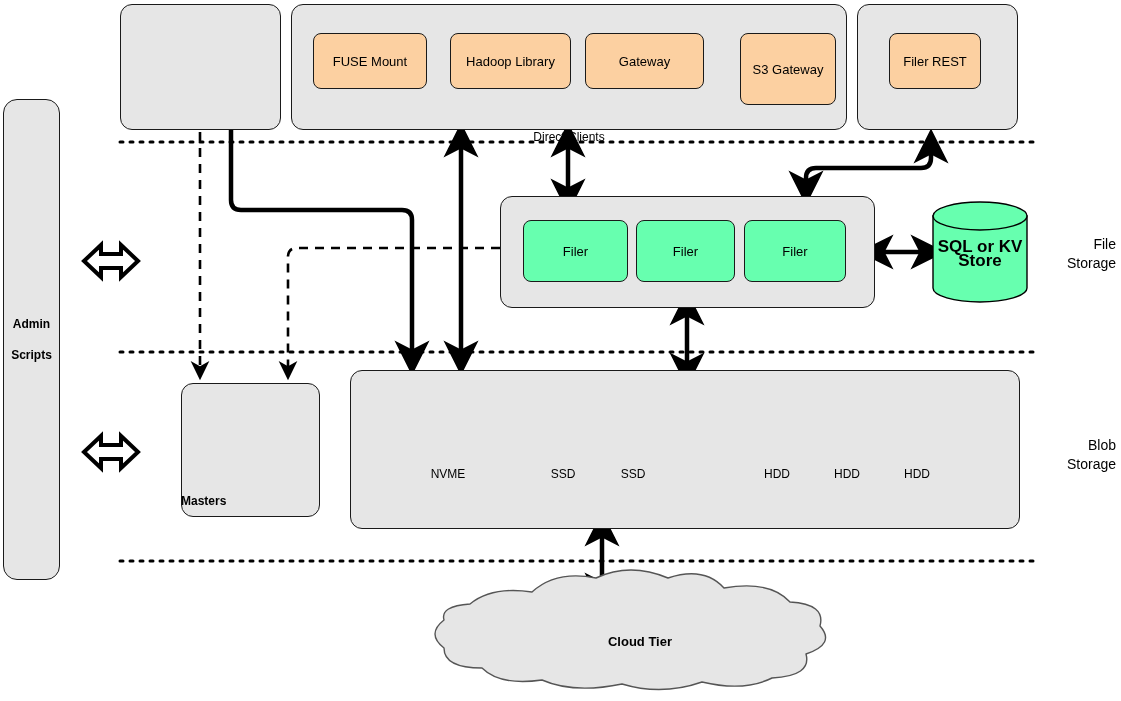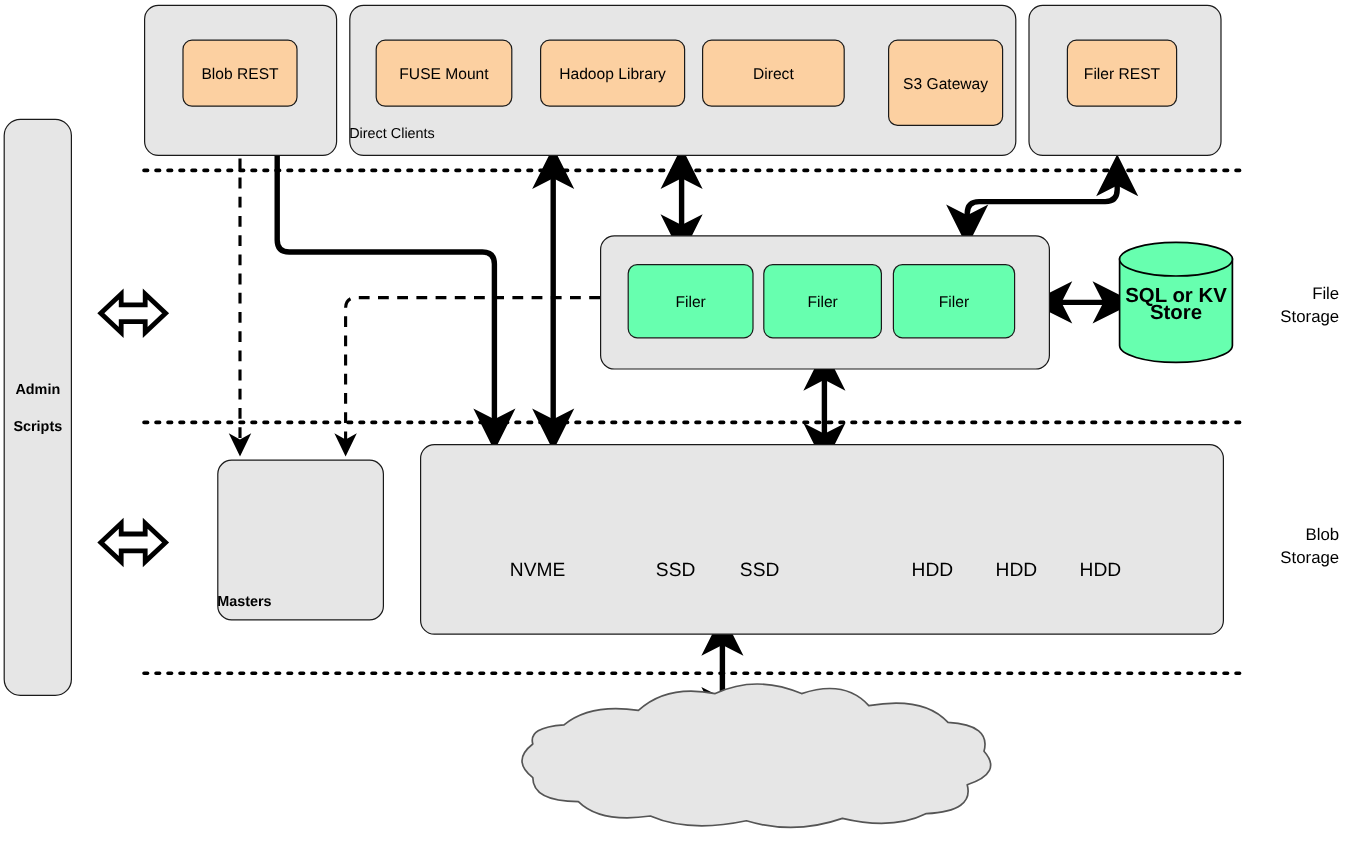--- a/index.html
+++ b/index.html
@@ -60,40 +60,42 @@
     position: absolute;
     font-size: 14px;
     line-height: 19px;
     color: #000;
     text-align: right;
   }
   .group-caption {
     position: absolute;
     font-size: 12px;
     color: #000;
+    text-align: center;
+    margin-top: 26px;
   }
   .node-caption {
     position: absolute;
     font-size: 12px;
     font-weight: bold;
     color: #000;
     text-align: left;
     width: 100%;
   }
   .svg-layer {
     position: absolute;
     left: 0;
     top: 0;
     width: 1121px;
     height: 701px;
     pointer-events: none;
   }
   .cyl-label {
     position: absolute;
-    font-size: 16px;
+    font-size: 12px;
     color: #000;
     text-align: center;
     width: 100%;
     pointer-events: none;
   }
   .cloud-label {
     position: absolute;
     font-size: 13px;
     font-weight: bold;
     color: #000;
@@ -222,26 +224,25 @@
              Q440,606 470,604 Z" fill="#e6e6e6" stroke="#555" stroke-width="1.4" stroke-linejoin="round"></path>
   </svg>
 
   <div class="node group" style="left:3px; top:99px; width:57px; height:481px; border-radius:14px;
               flex-direction:column; gap:16px;">
     <span class="panel-label">Admin</span>
     <span class="panel-label">Scripts</span>
   </div>
 
   <div class="node group" style="left:120px; top:4px; width:161px; height:126px;"></div>
-  <div class="node box-orange" style="left:152px; top:33px; width:96px; height:56px;">Blob REST</div>
 
   <div class="node group" style="left:291px; top:4px; width:556px; height:126px;"></div>
   <div class="node box-orange" style="left:313px; top:33px; width:114px; height:56px;">FUSE Mount</div>
   <div class="node box-orange" style="left:450px; top:33px; width:121px; height:56px;">Hadoop Library</div>
-  <div class="node box-orange" style="left:585px; top:33px; width:119px; height:56px;">Direct</div>
+  <div class="node box-orange" style="left:585px; top:33px; width:119px; height:56px;">Gateway</div>
   <div class="node box-orange" style="left:740px; top:33px; width:96px; height:72px;">S3 Gateway</div>
   <div class="group-caption" style="left:291px; top:104px; width:556px;">Direct Clients</div>
 
   <div class="node group" style="left:857px; top:4px; width:161px; height:126px;"></div>
   <div class="node box-orange" style="left:889px; top:33px; width:92px; height:56px;">Filer REST</div>
 
   <div class="node group" style="left:500px; top:196px; width:375px; height:112px;"></div>
   <div class="node box-green" style="left:523px; top:220px; width:105px; height:62px;">Filer</div>
   <div class="node box-green" style="left:636px; top:220px; width:99px; height:62px;">Filer</div>
   <div class="node box-green" style="left:744px; top:220px; width:102px; height:62px;">Filer</div>
@@ -266,14 +267,15 @@
   <div class="cyl-label" style="left:606px; top:467px; width:54px;">SSD</div>
   <div class="cyl-label" style="left:750px; top:467px; width:54px;">HDD</div>
   <div class="cyl-label" style="left:820px; top:467px; width:54px;">HDD</div>
   <div class="cyl-label" style="left:890px; top:467px; width:54px;">HDD</div>
 
   <div class="tier-label" style="left:1046px; top:436px; width:70px;">
     <div>Blob</div>
     <div>Storage</div>
   </div>
 
+  <div class="cloud-label" style="left:444px; top:634px; width:392px;">Cloud Tier</div>
 
 </div>
 
 </body></html>

